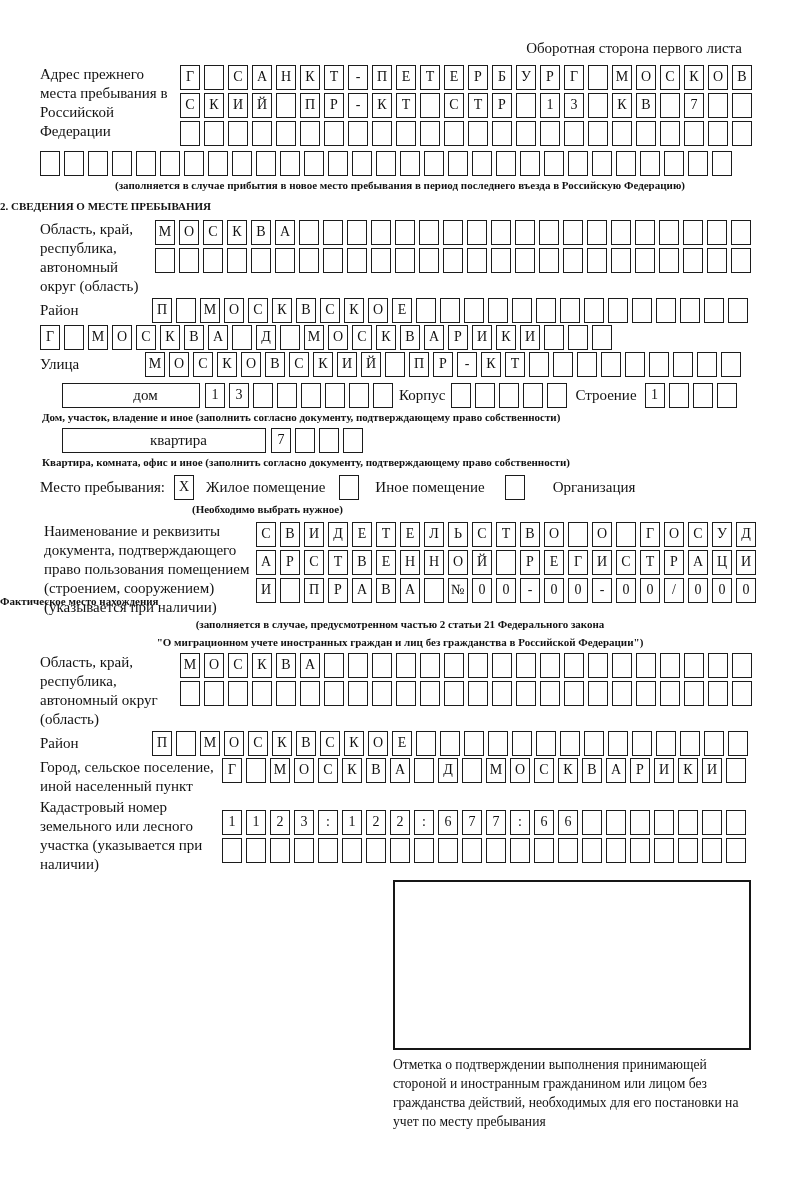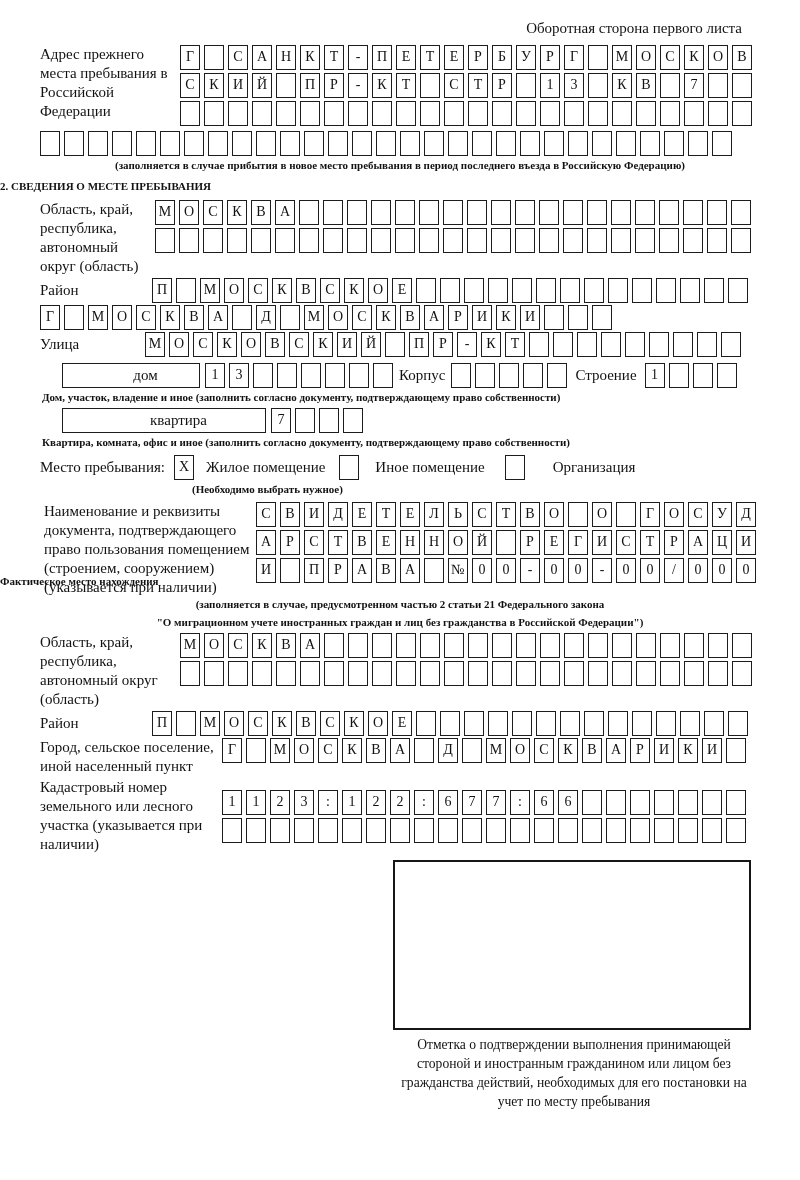--- a/index.html
+++ b/index.html
@@ -1,33 +1,33 @@
 <!DOCTYPE html>
 <html><head>
 <meta charset="utf-8">
 <style>
   html,body{margin:0;padding:0;background:#ffffff;}
   body{width:800px;height:1180px;font-family:"Liberation Serif","DejaVu Serif",serif;color:#121212;overflow:hidden;}
   .page{position:relative;width:800px;height:1180px;}
-  .hdr{ text-align:right;padding:20px 58px 0 0;font-size:15px;}
+  .hdr{ text-align:right;padding:20px 58px 0 0;font-size:15px;margin-top:20px;}
   .lab{font-size:15px;line-height:19px;}
   .frow{display:flex;align-items:flex-start;margin-left:40px;}
   .cellcol .cells{margin-bottom:3px;}
   .cells{display:flex;white-space:nowrap;height:25px;}
   .cell{display:inline-block;box-sizing:border-box;width:20px;height:25px;border:1.6px solid #1c1c1c;margin-right:4px;
         text-align:center;font-size:14px;line-height:22px;background:#fff;flex:0 0 auto;}
   .bigbox{box-sizing:border-box;height:25px;border:1.6px solid #1c1c1c;text-align:center;font-size:15px;line-height:22px;background:#fff;flex:0 0 auto;padding-left:29px;}
   .cap{font-size:11px;line-height:18px;font-weight:bold;}
   .cap-c{text-align:center;}
   .title{font-weight:bold;font-size:11px;text-align:left;line-height:20px;}
   .inline-lab{font-size:15px;line-height:25px;white-space:nowrap;}
   .mt2{margin-top:2px;}.mt4{margin-top:4px;}.mt6{margin-top:6px;}.mt14{margin-top:8px;}
   .stamp-wrap{margin-left:393px;width:362px;margin-top:6px;}
   .stamp-box{box-sizing:border-box;width:358px;height:170px;border:2px solid #161616;background:#fff;}
-  .stamp-cap{margin-top:5px;text-align:center;font-size:13.6px;line-height:19px;}
+  .stamp-cap{margin-top:5px;text-align:left;font-size:13.6px;line-height:19px;}
   .w140{width:140px;flex:0 0 140px;}
   .w115{width:115px;flex:0 0 115px;}
   .w112{width:112px;flex:0 0 112px;}
   .w128{width:128px;flex:0 0 128px;}
   .w105{width:105px;flex:0 0 105px;}
   .w212{width:212px;flex:0 0 212px;}
   .w182{width:182px;flex:0 0 182px;}
 </style>
 </head>
 <body>

